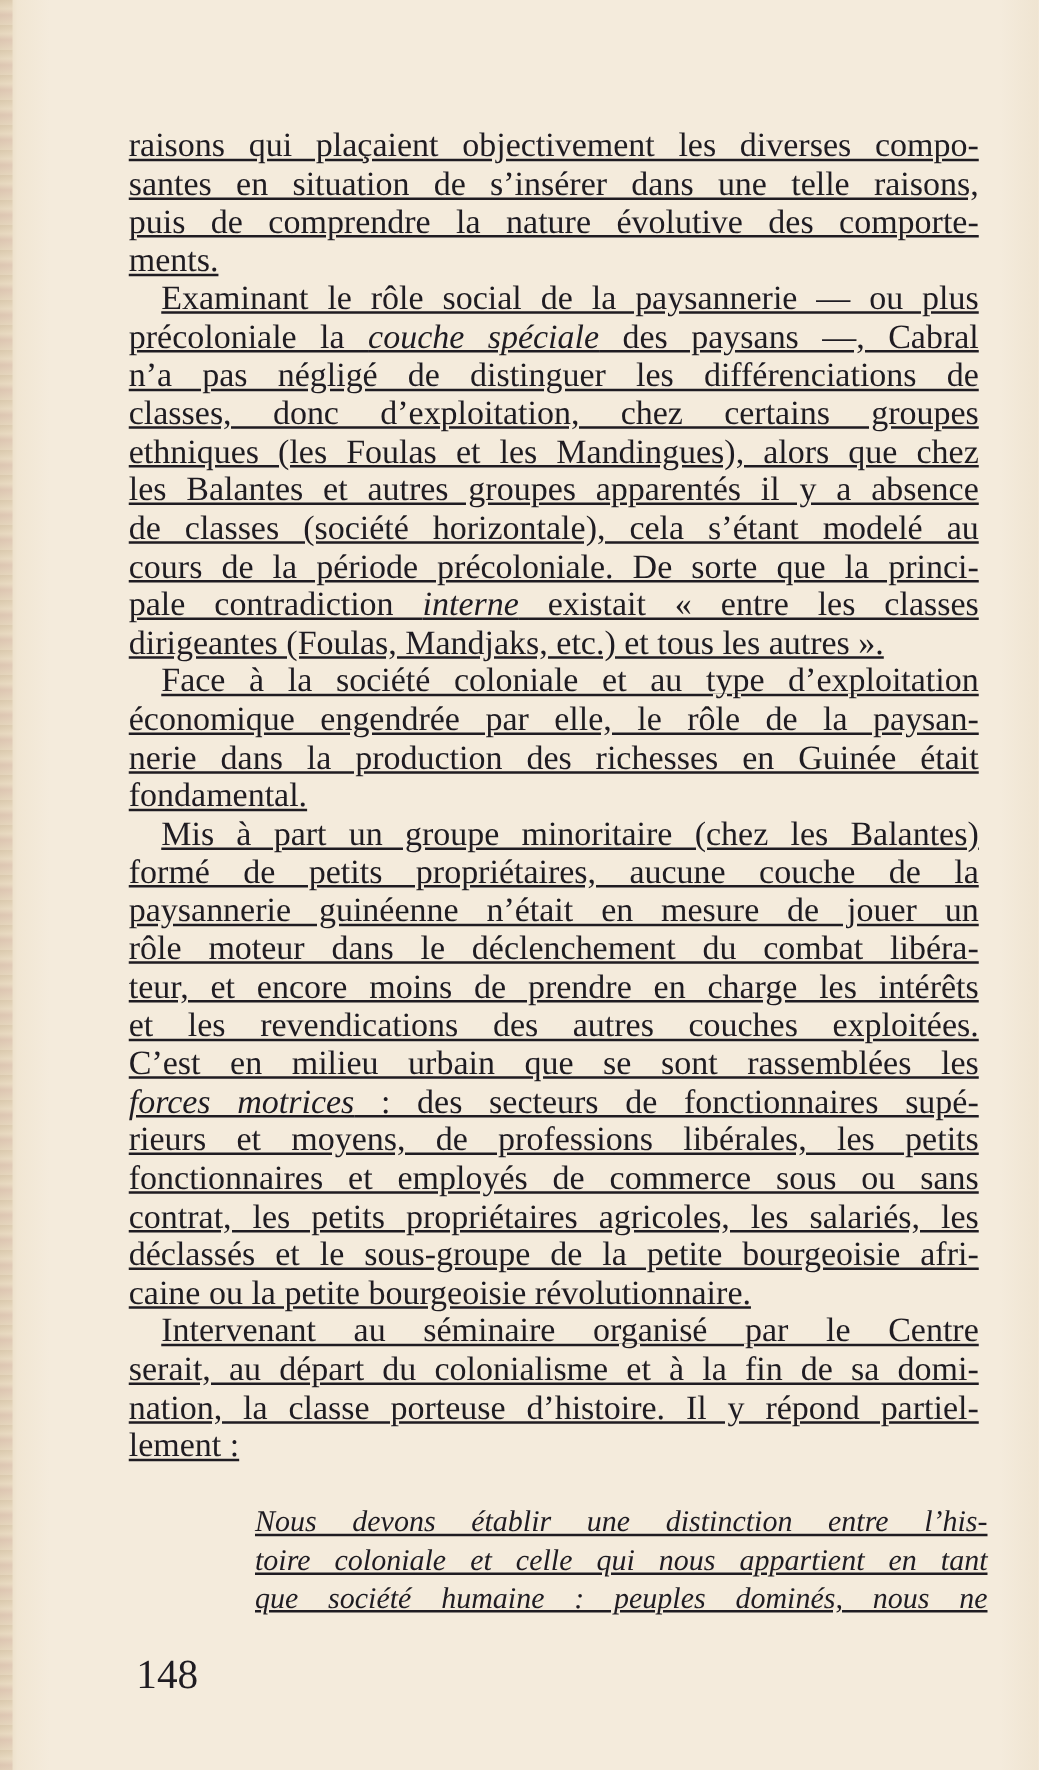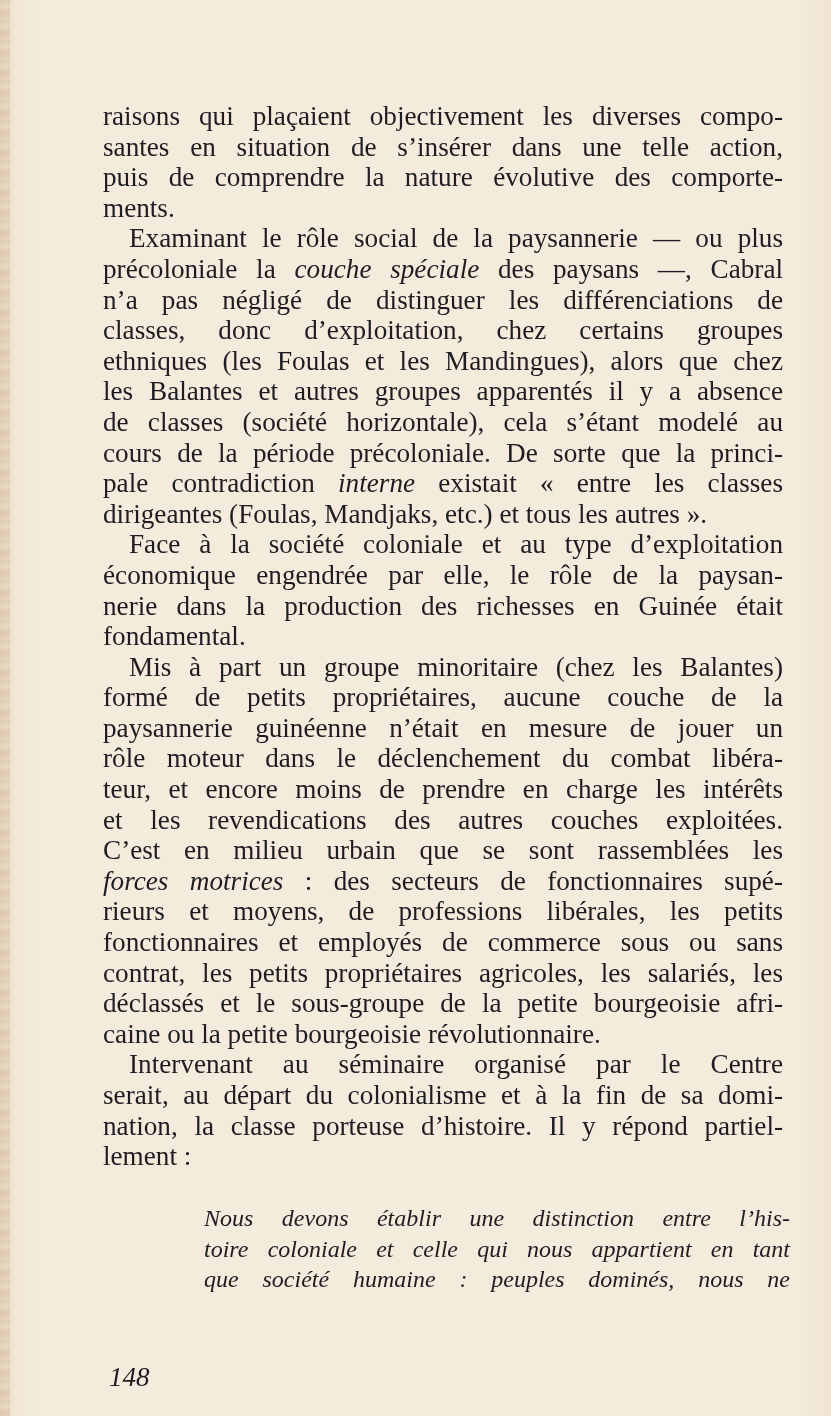--- a/index.html
+++ b/index.html
@@ -39,20 +39,21 @@
       line-height: 30.6px;
       color: #1f1c22;
       text-align: justify;
     }
     .line {
       display: block;
       height: 30.6px;
       white-space: nowrap;
       text-align: justify;
       text-align-last: justify;
+      text-decoration: underline;
     }
     .line.last {
       text-align-last: left;
     }
     .line.indent {
       padding-left: 26px;
     }
     em { font-style: italic; margin-top: 44px; }
     .quote {
       position: absolute;
@@ -62,36 +63,35 @@
       font-family: "Liberation Serif", "DejaVu Serif", serif;
       font-style: italic;
       font-size: 24px;
       line-height: 30.6px;
       color: #1f1c22;
     }
     .quote .line { text-align-last: justify; }
     .page-number {
       position: absolute;
       left: 109px;
-      top: 1362px;
+      top: 1322px;
       font-family: "Liberation Serif", "DejaVu Serif", serif;
-      font-size: 27px;
+      font-size: 33px;
       color: #1f1c22;
-      font-style: italic;
     }
   </style>
 </head>
 <body>
 
 <div class="page">
   <div class="binding-edge"></div>
 
   <div class="text-block">
     <span class="line">raisons qui plaçaient objectivement les diverses compo-</span>
-    <span class="line">santes en situation de s’insérer dans une telle action,</span>
+    <span class="line">santes en situation de s’insérer dans une telle raisons,</span>
     <span class="line">puis de comprendre la nature évolutive des comporte-</span>
     <span class="line last">ments.</span>
 
     <span class="line indent">Examinant le rôle social de la paysannerie — ou plus</span>
     <span class="line"><span>précoloniale la </span><em>couche spéciale</em><span> des paysans —, Cabral</span></span>
     <span class="line">n’a pas négligé de distinguer les différenciations de</span>
     <span class="line">classes, donc d’exploitation, chez certains groupes</span>
     <span class="line">ethniques (les Foulas et les Mandingues), alors que chez</span>
     <span class="line">les Balantes et autres groupes apparentés il y a absence</span>
     <span class="line">de classes (société horizontale), cela s’étant modelé au</span>

